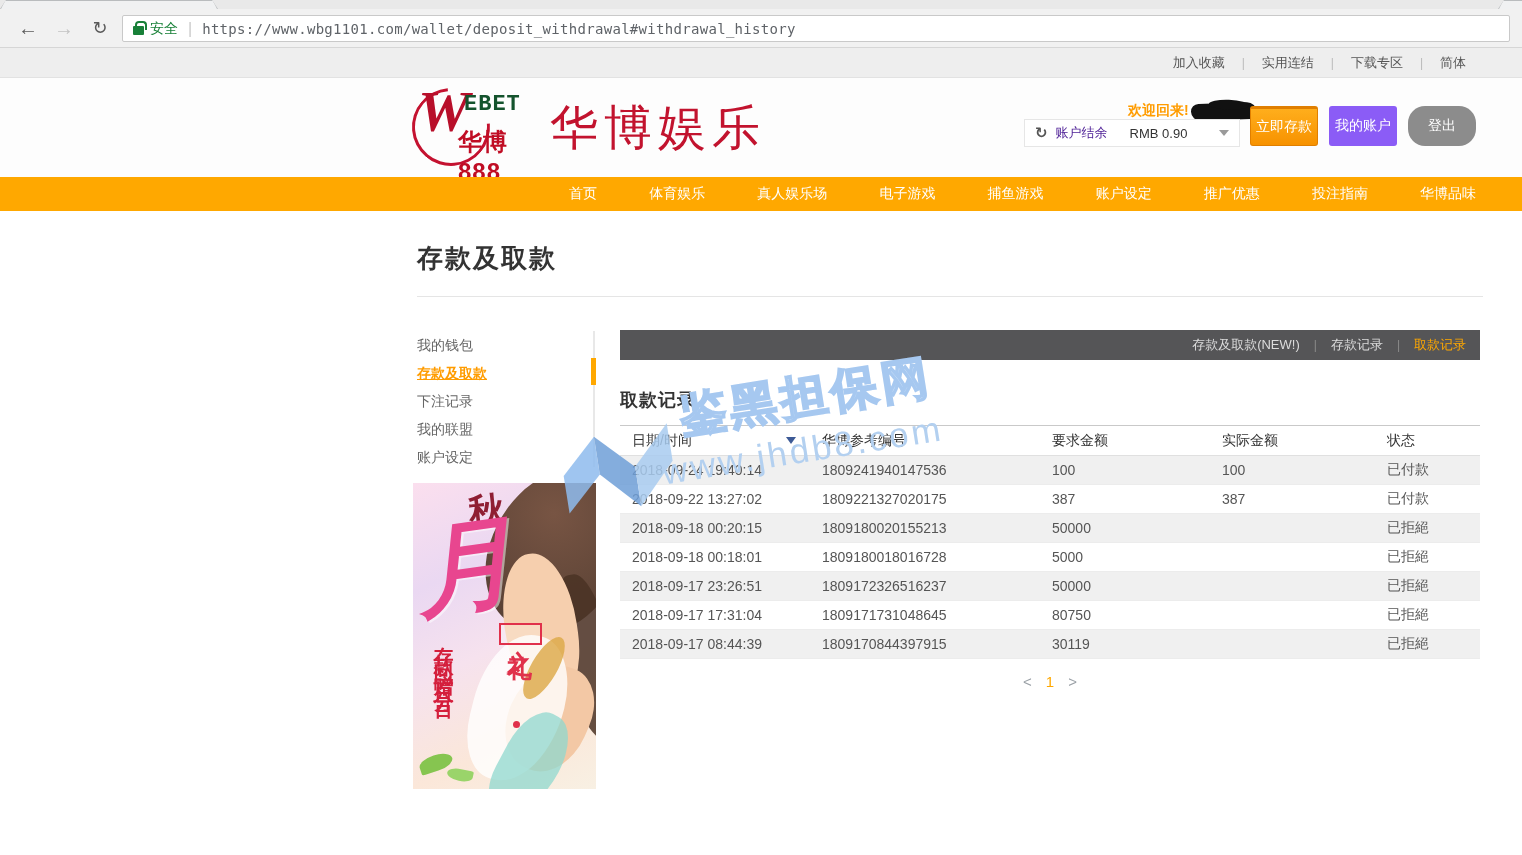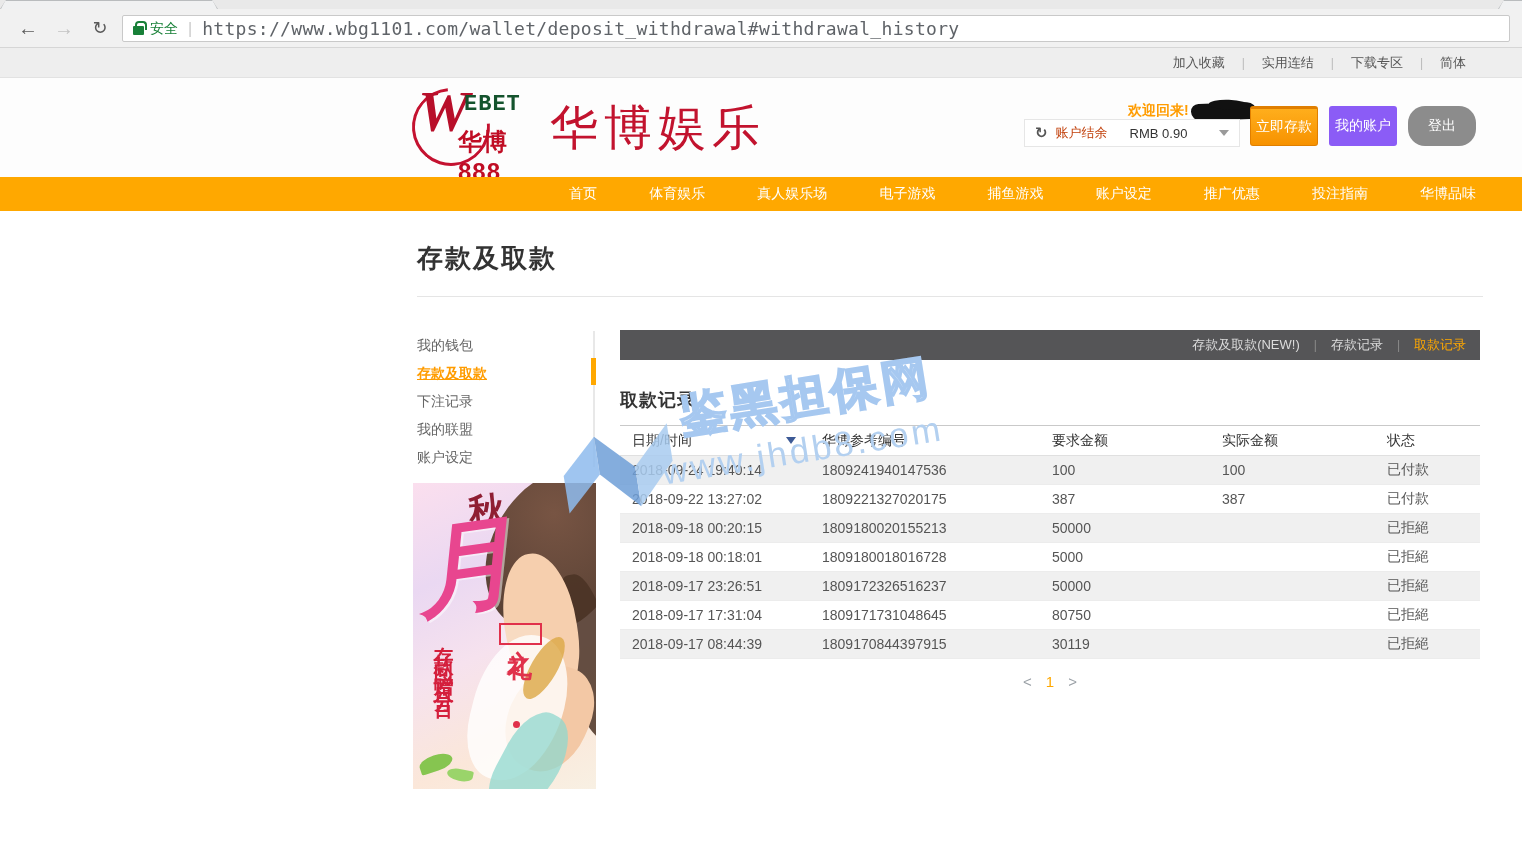--- a/index.html
+++ b/index.html
@@ -17,21 +17,21 @@
   .navbtn { position:absolute; top:5px; width:28px; height:28px; line-height:28px; text-align:center; font-size:20px; color:#5a5a5a; cursor:pointer; }
   .navbtn.disabled { color:#c3c3c3; }
   .btn-back { left:14px; }
   .btn-fwd { left:50px; }
   .btn-refresh { left:86px; font-size:18px; }
   .omnibox { position:absolute; left:122px; top:6px; width:1388px; height:27px; background:#fff; border:1px solid #c9c9c9; border-radius:2px; display:flex; align-items:center; padding:0 10px; }
   .lock-icon { display:inline-block; width:11px; height:9px; background:#188038; border-radius:1px; position:relative; margin-right:6px; margin-top:4px; }
   .lock-icon::before { content:""; position:absolute; left:1.5px; top:-5px; width:8px; height:7px; border:2px solid #188038; border-bottom:none; border-radius:4px 4px 0 0; }
   .secure-label { color:#188038; font-size:14px; margin-right:10px; }
   .omni-sep { color:#c9c9c9; margin-right:10px; }
-  .url-text { color:#5f6368; font-size:18px; font-family:"DejaVu Sans Mono","Liberation Mono",monospace; letter-spacing:.3px; white-space:nowrap;text-align:center; }
+  .url-text { color:#5f6368; font-size:14px; font-family:"DejaVu Sans Mono","Liberation Mono",monospace; letter-spacing:.3px; white-space:nowrap;text-align:center; }
 
   
   .utilitybar { position:absolute; left:0; top:48px; width:1522px; height:30px; background:#eeeeee; border-bottom:1px solid #e2e2e2; display:flex; justify-content:flex-end; align-items:center; padding-right:56px; }
   .util-item { display:flex; align-items:center; }
   .util-link { color:#555; font-size:13px; cursor:pointer; }
   .util-sep { color:#bbb; margin:0 17px; font-size:12px; }
   .util-item:last-child .util-sep { display:none; }
 
   
   .siteheader { position:absolute; left:0; top:78px; width:1522px; height:99px; background:#fdfdfd; }
@@ -41,21 +41,21 @@
   .logo-w { position:absolute; left:6px; top:-6px; font-family:"Liberation Serif","DejaVu Serif",serif; font-style:italic; font-weight:bold; font-size:58px; color:#b80f2a; }
   .logo-ebet { position:absolute; left:52px; top:8px; font-family:Liberation Mono, monospace; font-weight:bold; font-size:22px; letter-spacing:1px; color:#14532d; }
   .logo-sub { position:absolute; left:46px; top:42px; font-weight:bold; font-size:24px; color:#c00d24; letter-spacing:1px; }
   .logo-name { margin-left:18px; font-size:48px; color:#c2132e; letter-spacing:6px; font-weight:400; }
   .welcome-row { position:absolute; left:1128px; top:24px; display:flex; align-items:center; }
   .welcome-text { color:#ff9c00; font-size:14px; font-weight:bold; white-space:nowrap; }
   .scribble { position:relative; width:66px; height:17px; margin-left:2px; background:#111; border-radius:9px 12px 8px 11px; transform:rotate(-2deg); }
   .scribble::after { content:""; position:absolute; left:18px; top:-3px; width:40px; height:10px; background:#111; border-radius:50%; transform:rotate(4deg); }
   .balance-box { position:absolute; left:1024px; top:41px; width:216px; height:28px; background:#fff; border:1px solid #e6e6e6; display:flex; align-items:center; padding:0 10px; }
   .refresh-icon { color:#555; font-size:15px; font-weight:bold; margin-right:8px; cursor:pointer; }
-  .balance-label { color:#c2410c; font-size:13px; margin-right:22px; }
+  .balance-label { color:#4c1d95; font-size:13px; margin-right:22px; }
   .balance-value { color:#333; font-size:13px; flex:1; }
   .caret-down { width:0; height:0; border-left:5px solid transparent; border-right:5px solid transparent; border-top:6px solid #9a9a9a; cursor:pointer; }
   .hdr-btn { position:absolute; top:28px; width:68px; height:40px; border:none; border-radius:3px; color:#fff; font-size:14px; cursor:pointer; font-family:inherit; }
   .btn-deposit { left:1250px; background:linear-gradient(#ffae1c,#f79200); border:1px solid #e07f00; border-top:3px solid #e07f00; }
   .btn-account { left:1329px; background:#8b5cf6; }
   .btn-logout { left:1408px; background:#8c8c8c;border-radius:17px; }
 
   
   .mainnav { position:absolute; left:0; top:177px; width:1522px; height:34px; background:#ffa800; }
   .mainnav-inner { position:absolute; left:565px; width:915px; height:34px; display:flex; justify-content:space-between; align-items:center; }

